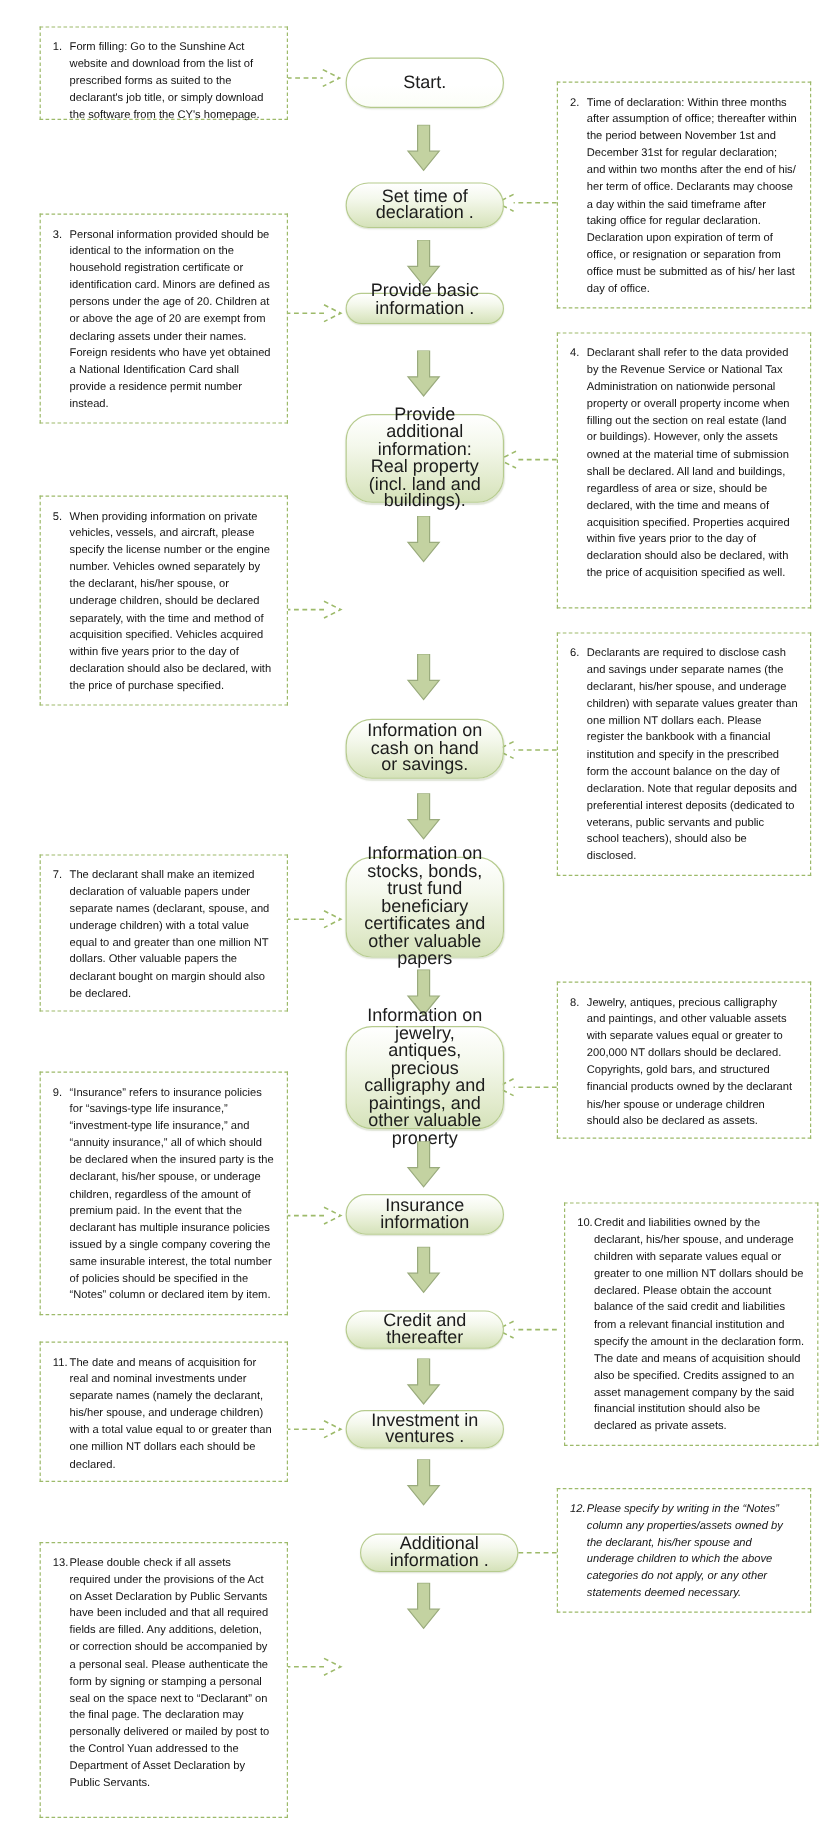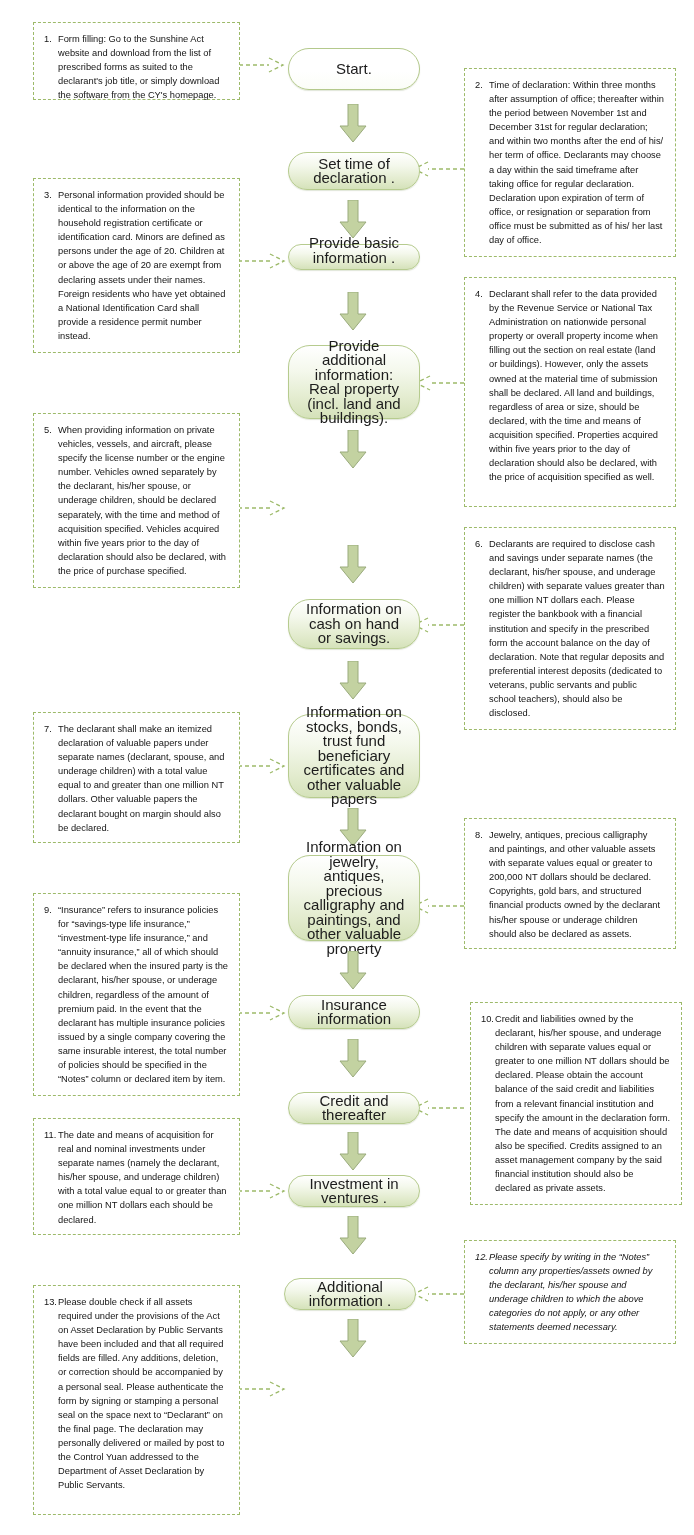--- a/index.html
+++ b/index.html
@@ -256,21 +256,21 @@
   <div class="node" style="left:288px; top:1175px; width:132px; height:32px;">
     <span class="node-label">Investment in ventures .</span>
   </div>
 
   <div class="arrow" style="left:338px; top:1216px;">
     <svg viewBox="0 0 30 40">
         <polygon points="10,0 20,0 20,22 28,22 15,38 2,22 10,22" fill="#c3d2a1" stroke="#9aab7d" stroke-width="1"></polygon>
       </svg>
   </div>
 
-  <div class="node" style="left:284px; top:1278px; width:132px; height:32px;">
+  <div class="node" style="left:300px; top:1278px; width:132px; height:32px;">
     <span class="node-label">Additional information .</span>
   </div>
 
   <div class="arrow" style="left:338px; top:1319px;">
     <svg viewBox="0 0 30 40">
         <polygon points="10,0 20,0 20,22 28,22 15,38 2,22 10,22" fill="#c3d2a1" stroke="#9aab7d" stroke-width="1"></polygon>
       </svg>
   </div>
 
 

